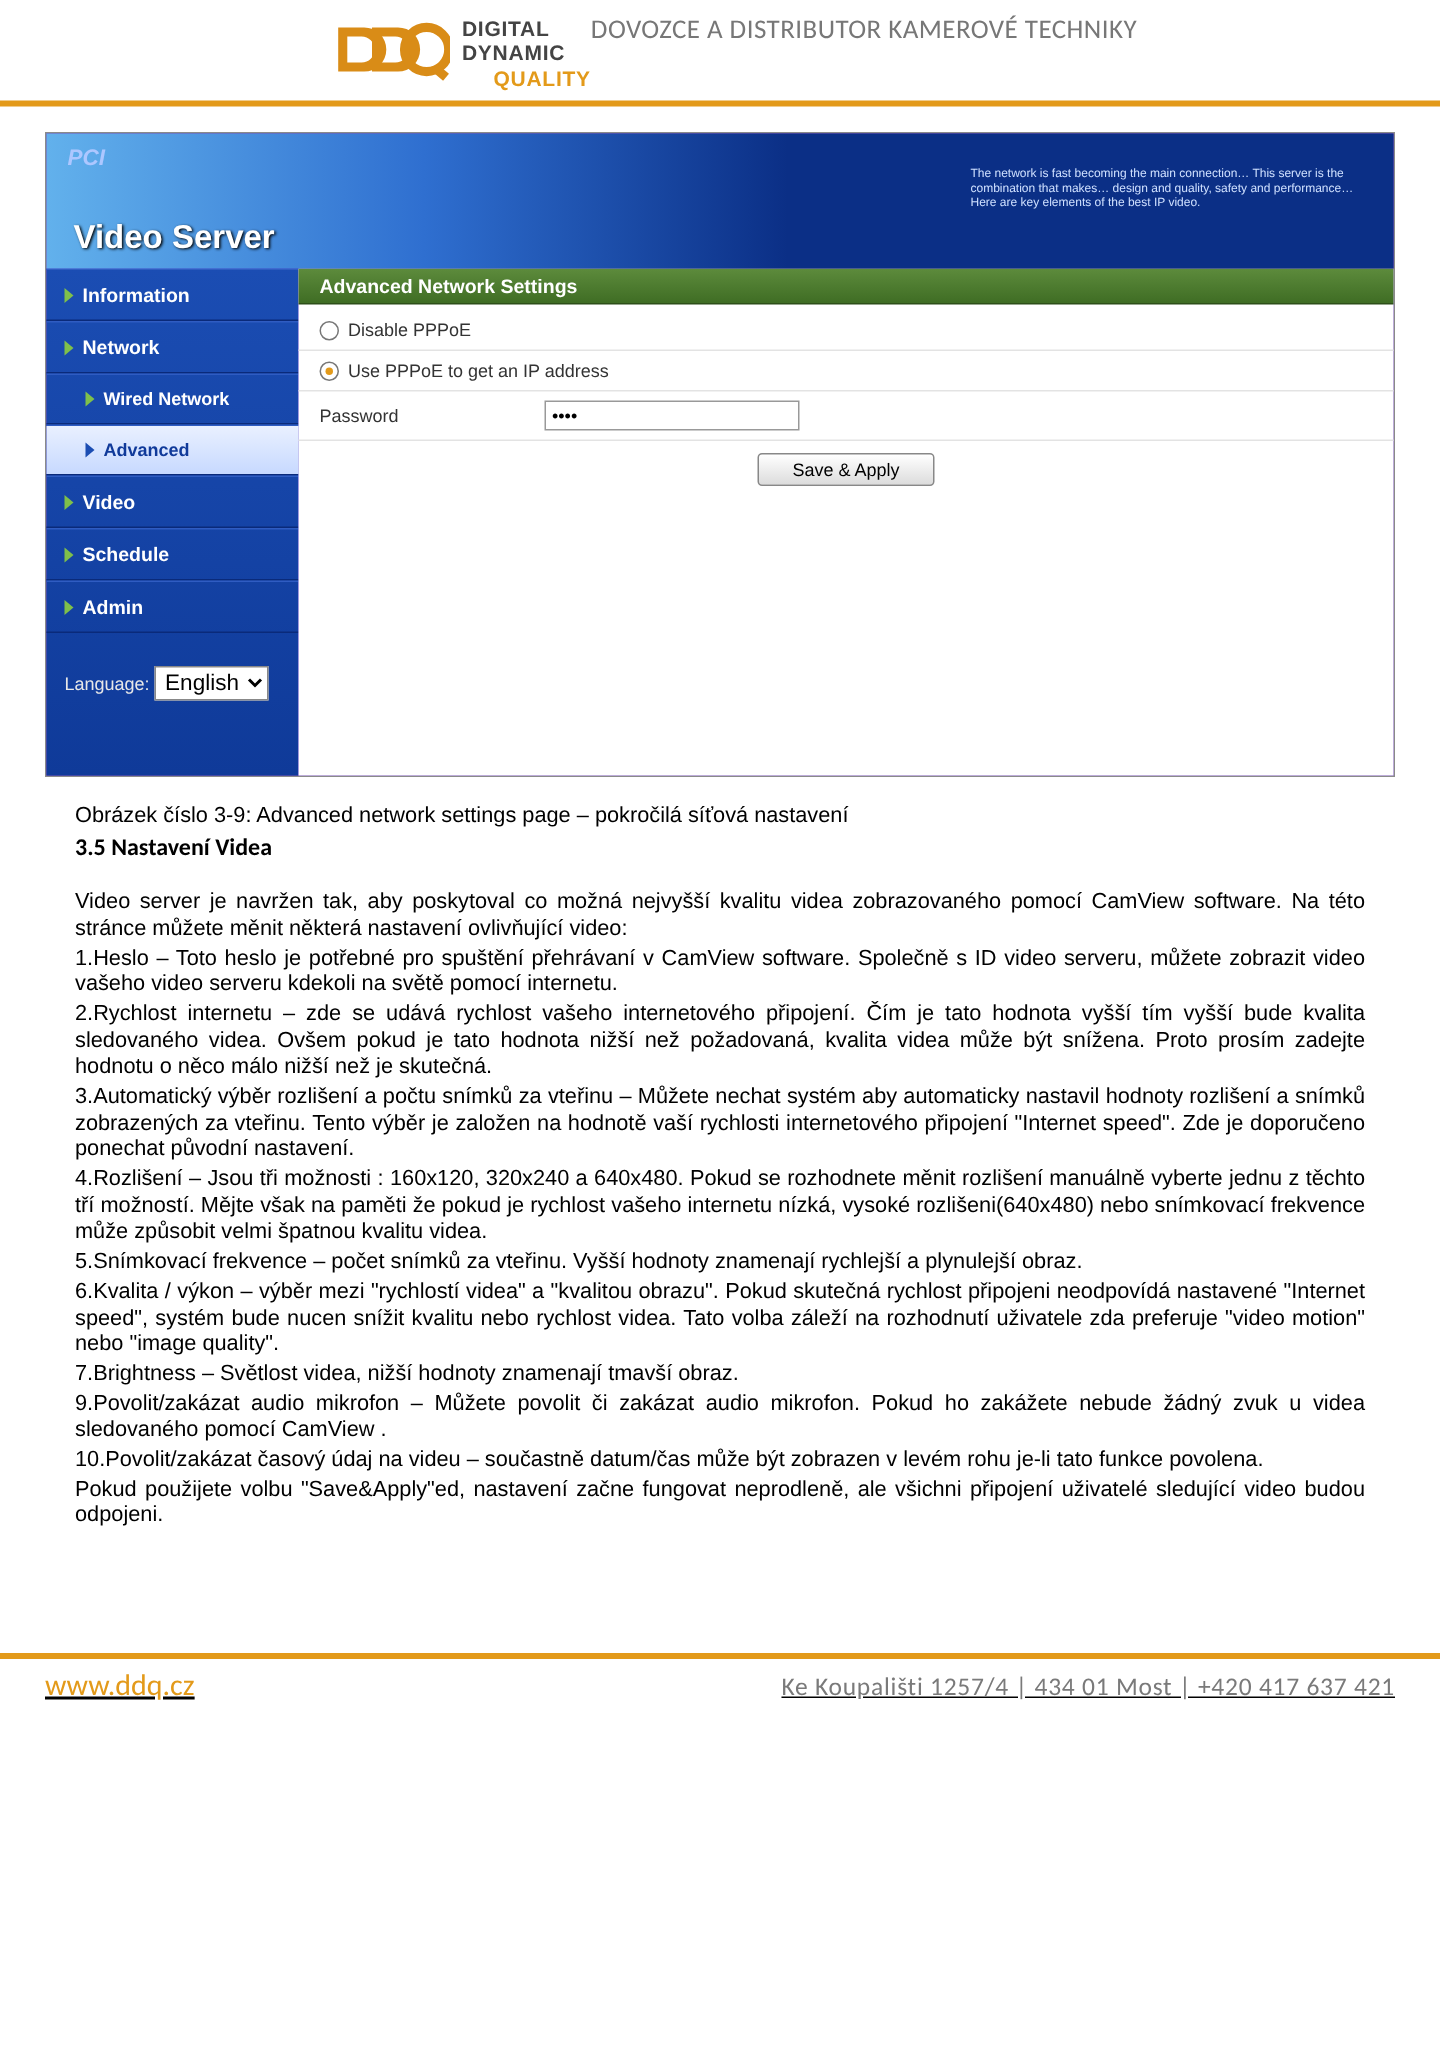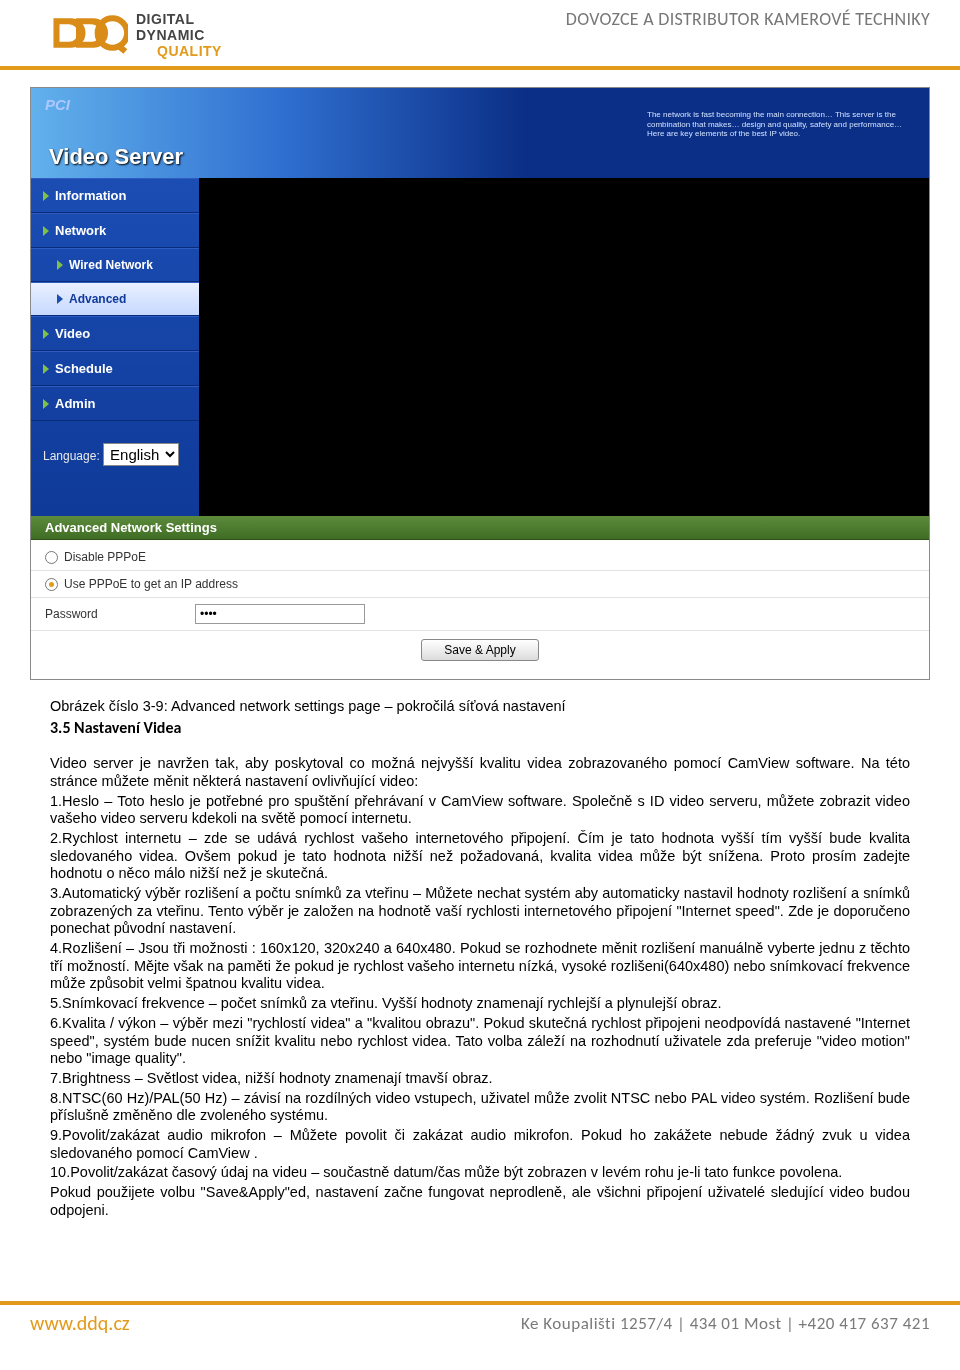--- a/index.html
+++ b/index.html
@@ -1,32 +1,32 @@
 <!DOCTYPE html>
 <html><head>
 <meta charset="utf-8">
 <style>
   * { box-sizing: border-box; margin: 0; padding: 0; }
   body { font-family: Arial, sans-serif; background: #fff; width: 960px; }
   .page { width: 960px; padding: 0; }
 
   
-  .header { display: flex; align-items: flex-start; justify-content: space-between; padding: 8px 30px 0 50px; }
+  .header { display: flex; align-items: flex-start; justify-content: center; padding: 8px 30px 0 50px; }
   .logo-block { display: flex; align-items: center; gap: 8px; }
   .logo-icon svg { width: 78px; height: 50px; }
   .logo-text { font-size: 14px; font-weight: 600; letter-spacing: 0.5px; line-height: 1.15; font-family: Verdana, Arial, sans-serif; }
   .logo-text .l1 { color: #444; }
   .logo-text .l2 { color: #444; }
   .logo-text .l3 { color: #e39a1a; margin-left: 21px; }
   .tagline { color: #777; font-size: 18px; letter-spacing: 0.3px; font-family: Calibri, Arial, sans-serif; }
   .hr { height: 4px; background: #e39a1a; margin: 4px 0 14px 0; }
 
   
-  .shot { margin: 17px 30px 18px 30px; border: 1px solid #8a8a8a; background: #000000; }
-  .shot-row { display: flex; flex-direction: column; }
+  .shot { margin: 17px 30px 18px 30px; border: 1px solid #8a8a8a; background: #6d28d9; }
+  .shot-row { display: flex; }
   .sidebar { width: 168px; background: linear-gradient(#1b4db3,#0f3a99); color: #fff; padding-bottom: 24px; }
   .content { flex: 1; background: #fff; }
 
   .banner { height: 90px; background: linear-gradient(90deg,#62b1ec 0%,#2f6fd0 28%,#0b2f86 55%,#0b2f86 100%); position: relative; }
   .banner .logo { position:absolute; left:14px; top:8px; color:#adc7ff; font-weight:bold; font-style:italic; font-size:15px; }
   .banner .title { position:absolute; left:18px; top:56px; color:#fff; font-size:22px; font-weight:bold; font-family: "Trebuchet MS", Arial, sans-serif; text-shadow:1px 1px 2px #000; }
   .banner .blurb { position:absolute; right:22px; top:22px; width:260px; font-size:8px; line-height:1.2; color:#cfe0ff; }
 
   .sb-item { display:flex; align-items:center; gap:6px; padding:9px 10px 9px 12px; border-top:1px solid #2f5cc2; border-bottom:1px solid #0a2a7a; font-size:13px; font-weight:bold; color:#fff; font-family:"Trebuchet MS",Arial,sans-serif; cursor:pointer; }
   .sb-item.sub { padding-left:26px; font-size:12px; }
@@ -49,21 +49,21 @@
   .btn { display:inline-block; font-size:12px; padding:3px 22px; background:linear-gradient(#fff,#dcdcdc); border:1px solid #888; border-radius:3px; cursor:pointer; }
 
   
   .doc { padding: 0 50px 80px 50px; font-family: Arial, sans-serif; font-size: 14.5px; color:#000000; line-height:1.22; }
   .caption { margin: 8px 0 22px 0; }
   .h2 { font-size: 16px; margin: 0 0 18px 0; font-family: Calibri, Arial, sans-serif; }
   .doc p { text-align: justify; margin-bottom: 2px; }
   .doc p.lead { margin-bottom: 2px; }
 
   
-  .footer { position: relative; height: 34px; }
+  .footer { position: relative; height: 34px; text-decoration: underline; }
   .footer-hr { height: 4px; background: #e39a1a; margin: 0 0 6px 0; }
   .footer-row { display:flex; justify-content:space-between; align-items:center; padding: 0 30px; font-family: Calibri, Arial, sans-serif; }
   .footer-url { color:#e39a1a; font-size:20px; }
   .footer-info { color:#7a7a7a; font-size:17px; letter-spacing:0.5px; }
 </style>
 </head>
 <body>
 
 <div class="page">
 
@@ -157,21 +157,20 @@
     <p class="caption">Obrázek číslo 3-9: Advanced network settings page – pokročilá síťová nastavení</p>
     <h2 class="h2">3.5 Nastavení Videa</h2>
     <p class="lead">Video server je navržen tak, aby poskytoval co možná nejvyšší kvalitu videa zobrazovaného pomocí CamView software. Na této stránce můžete měnit některá nastavení ovlivňující video:</p>
     <p>1.Heslo – Toto heslo je potřebné pro spuštění přehrávaní v CamView software. Společně s ID video serveru, můžete zobrazit video vašeho video serveru kdekoli na světě pomocí internetu.</p>
     <p>2.Rychlost internetu – zde se udává rychlost vašeho internetového připojení. Čím je tato hodnota vyšší tím vyšší bude kvalita sledovaného videa. Ovšem pokud je tato hodnota nižší než požadovaná, kvalita videa může být snížena. Proto prosím zadejte hodnotu o něco málo nižší než je skutečná.</p>
     <p>3.Automatický výběr rozlišení a počtu snímků za vteřinu – Můžete nechat systém aby automaticky nastavil hodnoty rozlišení a snímků zobrazených za vteřinu. Tento výběr  je založen na hodnotě vaší rychlosti internetového připojení "Internet speed". Zde je doporučeno ponechat původní nastavení.</p>
     <p>4.Rozlišení – Jsou tři možnosti : 160x120, 320x240 a 640x480. Pokud se rozhodnete měnit rozlišení manuálně vyberte jednu z těchto tří možností. Mějte však na paměti že pokud je rychlost vašeho internetu nízká, vysoké rozlišeni(640x480) nebo snímkovací frekvence může způsobit velmi špatnou kvalitu videa.</p>
     <p>5.Snímkovací frekvence – počet snímků za vteřinu. Vyšší hodnoty znamenají rychlejší a plynulejší obraz.</p>
     <p>6.Kvalita / výkon – výběr mezi "rychlostí videa" a "kvalitou obrazu". Pokud skutečná rychlost připojeni neodpovídá nastavené "Internet speed", systém bude nucen snížit kvalitu nebo rychlost videa. Tato volba záleží na rozhodnutí uživatele zda preferuje "video motion" nebo "image quality".</p>
     <p>7.Brightness – Světlost videa, nižší hodnoty znamenají tmavší obraz.</p>
-    <p>8.NTSC(60 Hz)/PAL(50 Hz) – závisí na rozdílných video vstupech, uživatel může zvolit NTSC nebo PAL video systém. Rozlišení bude příslušně změněno dle zvoleného systému.</p>
     <p>9.Povolit/zakázat audio mikrofon – Můžete povolit či zakázat audio mikrofon. Pokud ho zakážete nebude žádný zvuk u videa sledovaného pomocí CamView .</p>
     <p>10.Povolit/zakázat časový údaj na videu – součastně datum/čas může být zobrazen v levém rohu je-li tato funkce povolena.</p>
     <p>Pokud použijete volbu "Save&amp;Apply"ed, nastavení začne fungovat neprodleně, ale všichni připojení uživatelé sledující video budou odpojeni.</p>
   </div>
 
   <div class="footer">
     <div class="footer-hr"></div>
     <div class="footer-row">
       <span class="footer-url">www.ddq.cz</span>
       <span class="footer-info">Ke Koupališti 1257/4  |  434 01 Most  |  +420 417 637 421</span>

